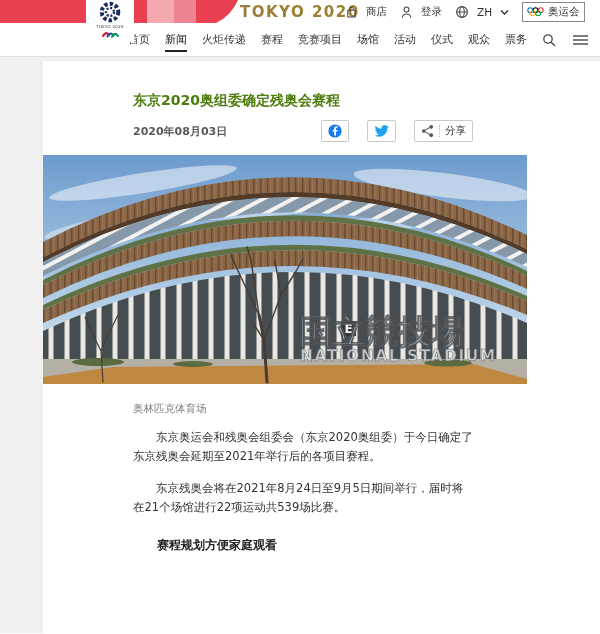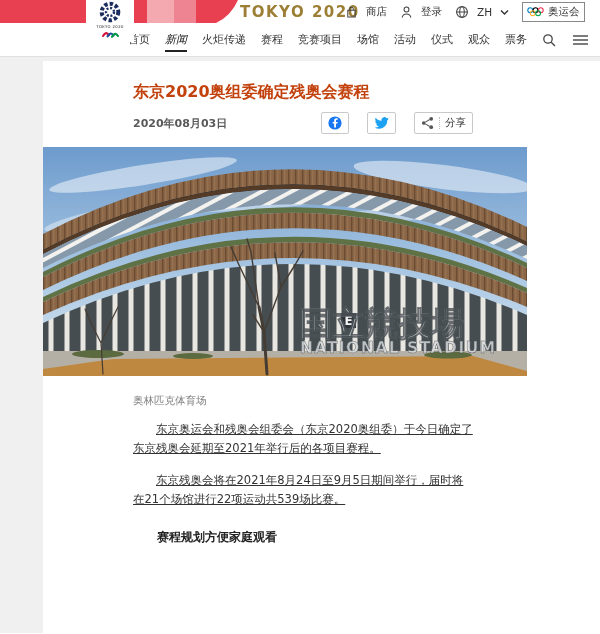--- a/index.html
+++ b/index.html
@@ -18,39 +18,39 @@
   .stripe-mid   { position:absolute; left:40px; top:0; width:22px; height:23px; background:#ee8391; }
   .red-cap { position:absolute; left:216px; top:0; }
   .logo-box { position:absolute; left:86px; top:0; width:48px; height:42px; background:#fff; z-index:6; text-align:center; }
   .wordmark { position:absolute; left:240px; top:3px; font-size:15px; font-weight:bold; letter-spacing:1.5px; color:#9c7f35; }
   .utilities { position:absolute; left:345px; top:2px; display:flex; align-items:center; gap:13px; font-size:10.5px; color:#333; }
   .util-item { display:flex; align-items:center; gap:8px; cursor:pointer; }
   .olympics-box { border:1px solid #888; padding:2px 4px; display:flex; align-items:center; gap:4px; background:#fff; }
   
   .mainnav { display:flex; align-items:center; height:34px; border-bottom:1px solid #e0e0e0; padding-left:128px; font-size:11px; background:#fff; }
   .nav-item { margin-right:15px; color:#333; cursor:pointer; padding:4px 0 3px; border-bottom:2px solid transparent; white-space:nowrap; }
-  .nav-item.active { border-bottom-color:#222; color:#111;font-style:italic; }
+  .nav-item.active { border-bottom-color:#222; color:#111; }
   .nav-icons { margin-left:auto; margin-right:68px; display:flex; align-items:center; gap:17px; }
   .nav-icons .ic { cursor:pointer; display:flex; }
   
   .page-bg { background:#f0f0f1; height:576px; padding-top:4px; }
   .card { margin-left:43px; width:557px; background:#fff; height:572px; padding-top:16px; overflow:hidden; }
-  .article-title { margin:4px 127px 0 90px; font-size:16px; font-weight:bold; color:#c2410c; line-height:22px; }
+  .article-title { margin:12px 127px 0 90px; font-size:14px; font-weight:bold; color:#4d7c0f; line-height:22px; }
   .meta { display:flex; align-items:center; justify-content:space-between; margin:8px 127px 12px 90px; height:24px; }
   .date { font-size:11px; font-weight:600; color:#595959; }
   .share { display:flex; gap:18px; }
   .share-btn { height:22px; min-width:28px; border:1px solid #c9c9c9; border-radius:2px; background:#fff; display:flex; align-items:center; justify-content:center; padding:0 6px; gap:5px; cursor:pointer; font-size:10.5px; color:#333; }
   .share-div { width:0; height:12px; border-left:1px dotted #bbb; }
   
   figure { margin:12px 0 0 0; width:484px; }
   .photo { display:block; width:484px; height:229px; }
   figcaption { padding:7px 0 0 90px; font-size:10.5px; color:#808080;margin-top:11px; }
   
   .body-text { margin:12px 127px 0 90px; font-size:11.5px; line-height:19px; color:#333; }
-  .body-text p { margin:0 0 13px; text-indent:2em;text-decoration:underline; }
+  .body-text p { margin:0 0 13px; text-indent:2em; }
   .inline-link { font-weight:bold; color:#1a1a1a; text-decoration:underline; cursor:pointer; }
   .section-h { font-size:12px; font-weight:bold; color:#222; margin:19px 0 9px; text-indent:2em; }
 </style>
 </head>
 <body>
 
 <header>
   <div class="banner">
     <div class="red-left"></div>
     <div class="red-right">

